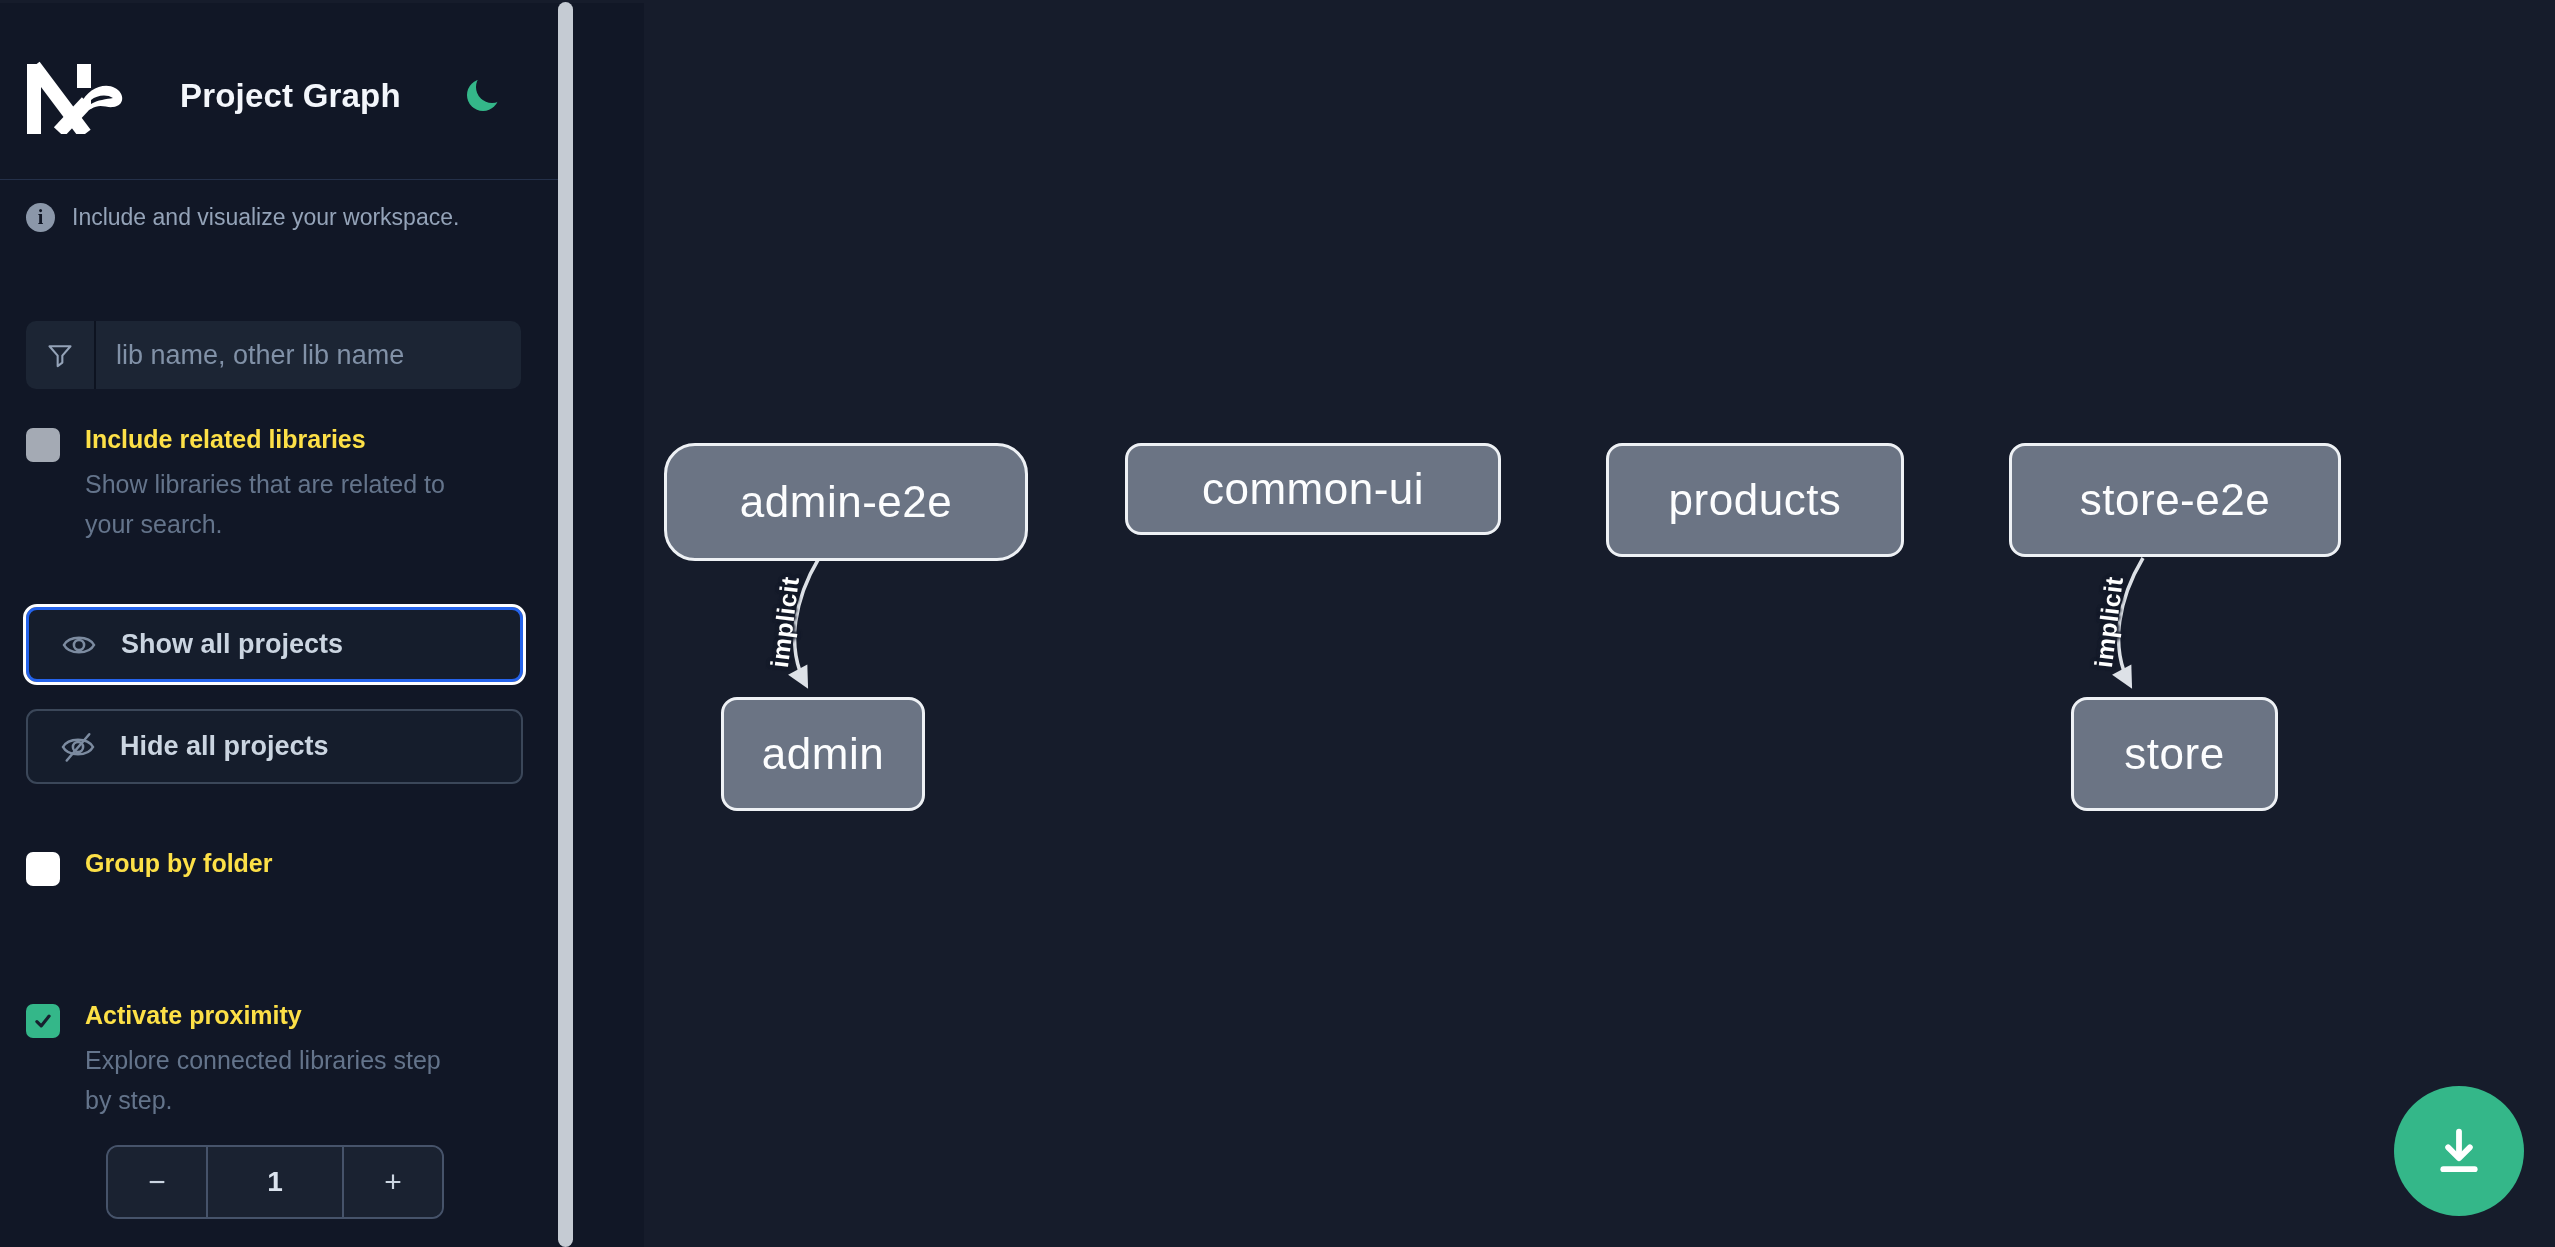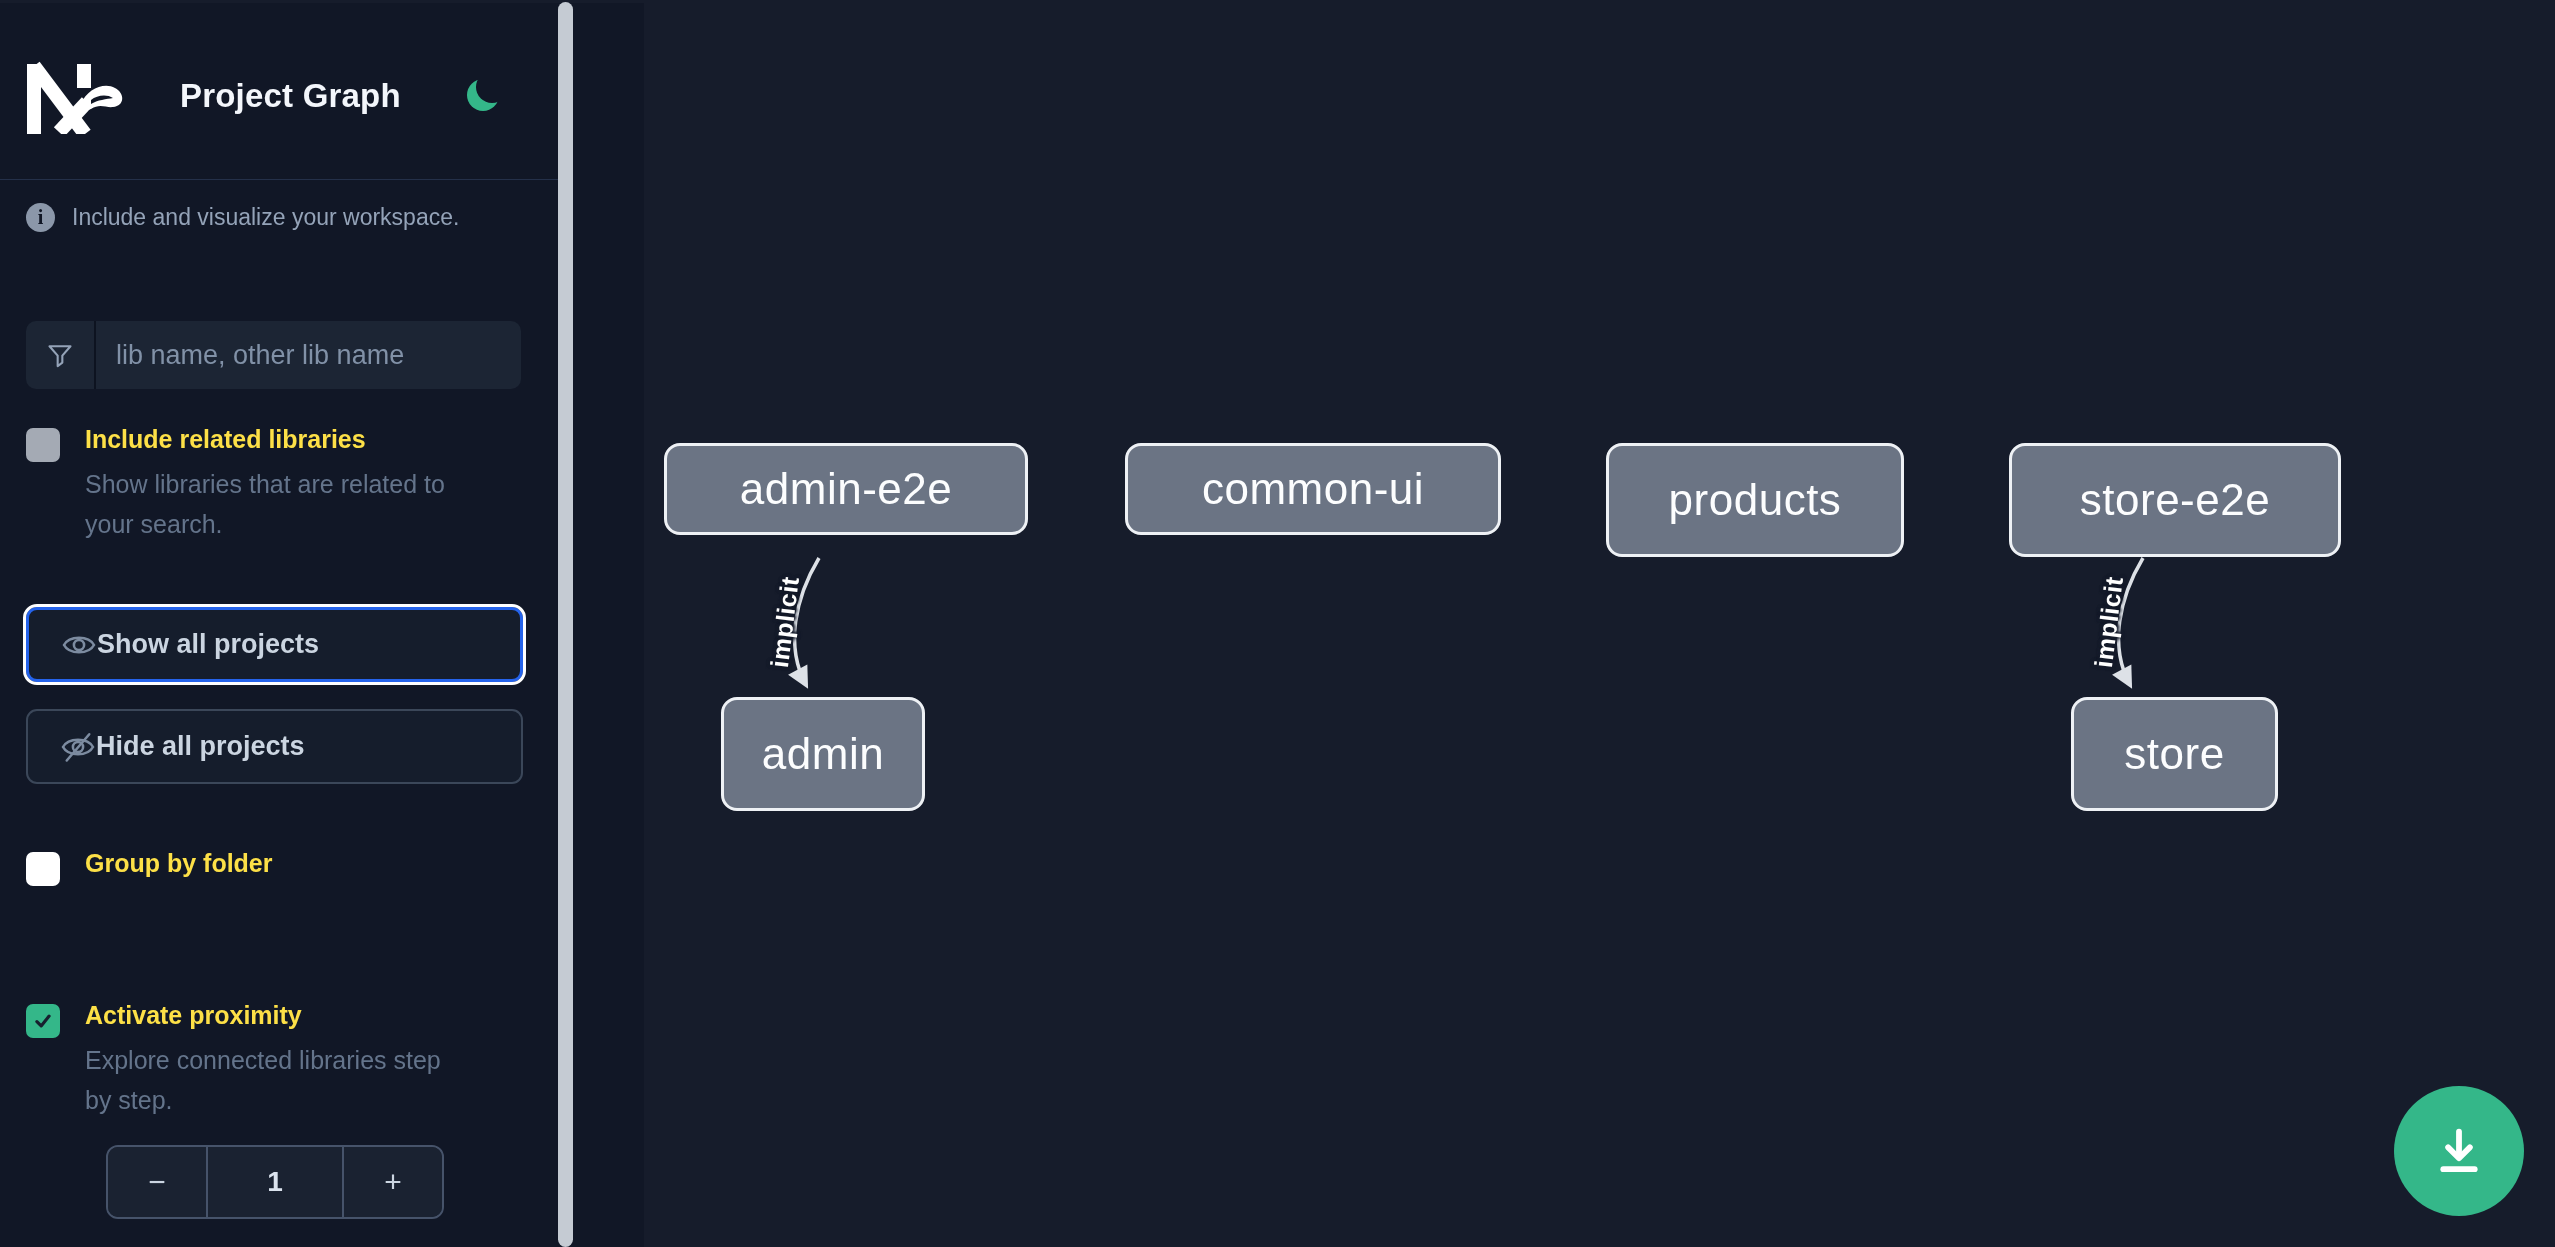--- a/index.html
+++ b/index.html
@@ -36,21 +36,21 @@
   .opt-row { position:absolute; left:26px; width:500px; display:flex; gap:25px; }
   .checkbox { width:34px; height:34px; border-radius:7px; flex:none; margin-top:3px;
               display:flex; align-items:center; justify-content:center; cursor:pointer; }
   .cb-gray  { background:#a4aab4; }
   .cb-white { background:#ffffff; }
   .cb-green { background:#34b789; }
   .opt-title { color:#fde047; font-size:25px; font-weight:700; margin-bottom:9px; }
   .opt-desc  { color:#64748b; font-size:25px; line-height:40px; white-space:pre-line;margin-top:10px; }
 
   .sb-btn { position:absolute; left:26px; width:497px; height:75px; border-radius:11px;
-            background:#151d2c; display:flex; align-items:center; padding:0 32px;
+            background:#151d2c; display:flex; align-items:center; gap:24px; padding:0 32px;
             color:#cbd5e1; font-size:27px; font-weight:700; cursor:pointer;
             border:2px solid #3b4759; font-family:"Liberation Sans", sans-serif; }
   .sb-btn.focused { border:3px solid #2563eb; outline:3px solid #ffffff; outline-offset:0; }
 
   .stepper { position:absolute; left:106px; top:1142px; width:338px; height:74px; display:flex;
              border:2px solid #46536a; border-radius:12px; overflow:hidden; background:#1a2231; }
   .step-btn { width:98px; display:flex; align-items:center; justify-content:center;
               color:#cbd5e1; font-size:30px; cursor:pointer; background:#1a2231; border:none;
               font-family:"Liberation Sans", sans-serif; }
   .step-val { flex:1; display:flex; align-items:center; justify-content:center; color:#dbe3ee;
@@ -174,21 +174,21 @@
       <defs>
         <marker id="arrow" viewBox="0 0 12 12" refX="9" refY="6" markerWidth="7.5" markerHeight="7.5" orient="auto-start-reverse">
           <path d="M1 1 L11 6 L1 11 Z" fill="#dde1e7"></path>
         </marker>
       </defs>
     <path d="M246 558 C222 598 212 646 233 685" class="edge" marker-end="url(#arrow)"></path>
         <path d="M1570 558 C1546 598 1536 646 1557 685" class="edge" marker-end="url(#arrow)"></path>
       </svg>
   <div class="edge-label" style="left: 212px; top: 622px;">implicit</div>
       <div class="edge-label" style="left: 1536px; top: 622px;">implicit</div>
-      <div class="node" style="left: 91px; top: 443px; width: 364px; height: 92px;">admin-e2e</div>
+      <div class="node" style="left: 91px; top: 443px; width: 364px; height: 118px; border-radius: 31px;">admin-e2e</div>
       <div class="node" style="left: 552px; top: 443px; width: 376px; height: 92px;">common-ui</div>
       <div class="node" style="left: 1033px; top: 443px; width: 298px; height: 114px;">products</div>
       <div class="node" style="left: 1436px; top: 443px; width: 332px; height: 114px;">store-e2e</div>
       <div class="node" style="left: 148px; top: 697px; width: 204px; height: 114px;">admin</div>
       <div class="node" style="left: 1498px; top: 697px; width: 207px; height: 114px;">store</div>
     </main>
 
   <button class="fab">
     <svg width="58" height="58" viewBox="0 0 24 24" fill="none" stroke="#ffffff" stroke-width="2.4" stroke-linecap="round" stroke-linejoin="round">
       <path d="M12 4 V14"></path>

